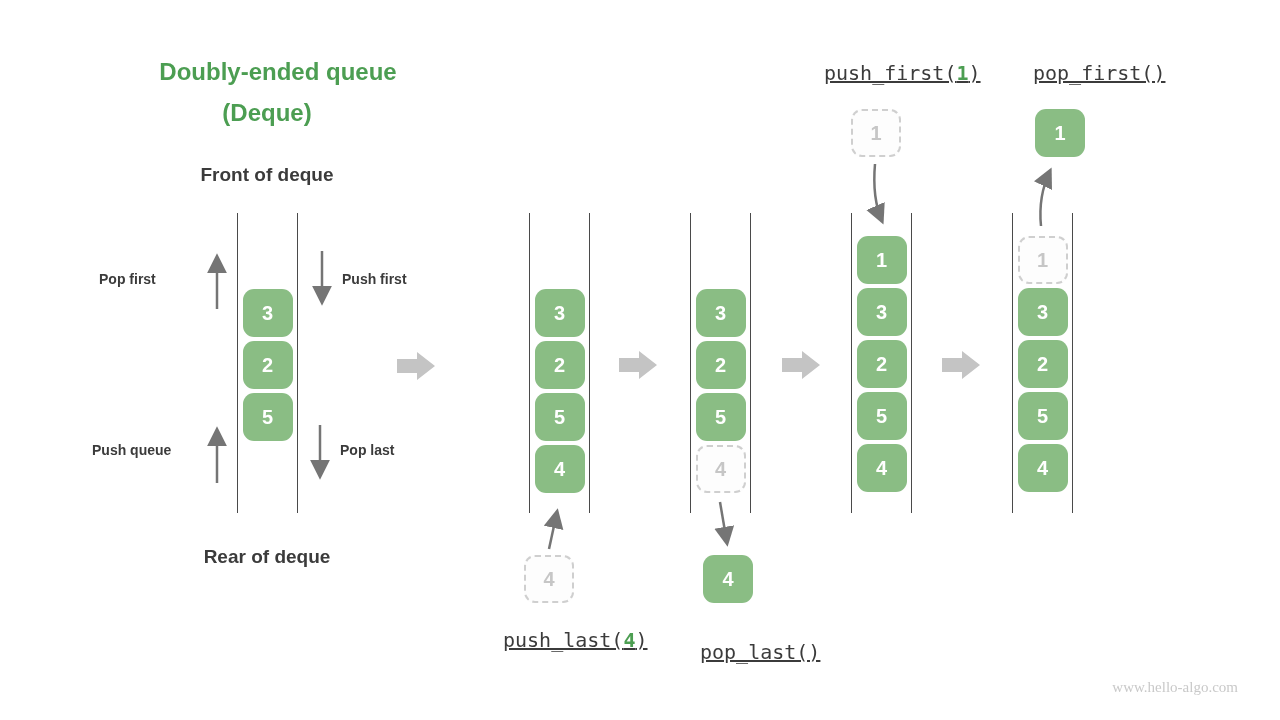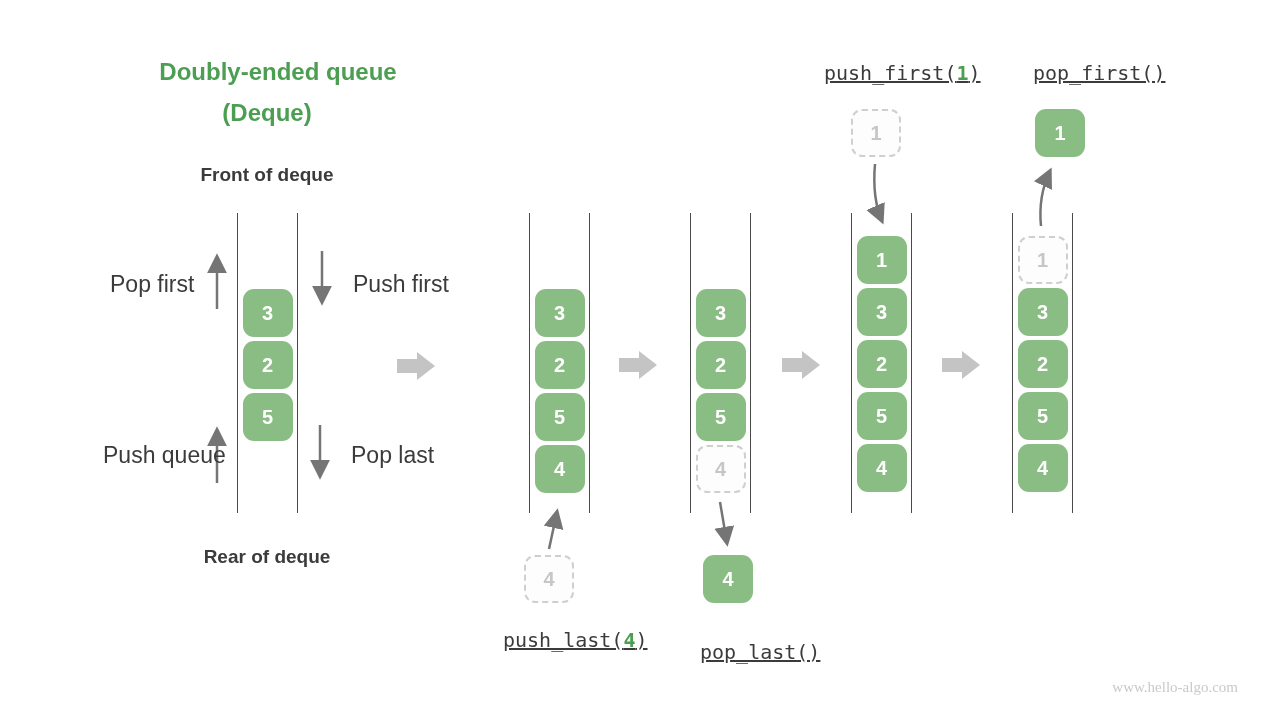--- a/index.html
+++ b/index.html
@@ -35,21 +35,21 @@
   #title-2 { left: 117px; top: 99px; }
 
   .deque-label {
     width: 220px; text-align: center;
     font-size: 19px; font-weight: bold; color: var(--dark);
   }
   #front-label { left: 157px; top: 164px; }
   #rear-label  { left: 157px; top: 546px; }
 
   .op-label {
-    font-size: 23px; font-weight: normal; color: var(--dark); white-space: nowrap; margin-left: 11px;
+    font-size: 14px; font-weight: bold; color: var(--dark); white-space: nowrap;
   }
   #pop-first-label  { left: 99px;  top: 271px; }
   #push-first-label { left: 342px; top: 271px; }
   #push-last-label  { left: 92px;  top: 442px; }
   #pop-last-label   { left: 340px; top: 442px; }
 
   
   .queue {
     position: absolute;
     top: 213px;

